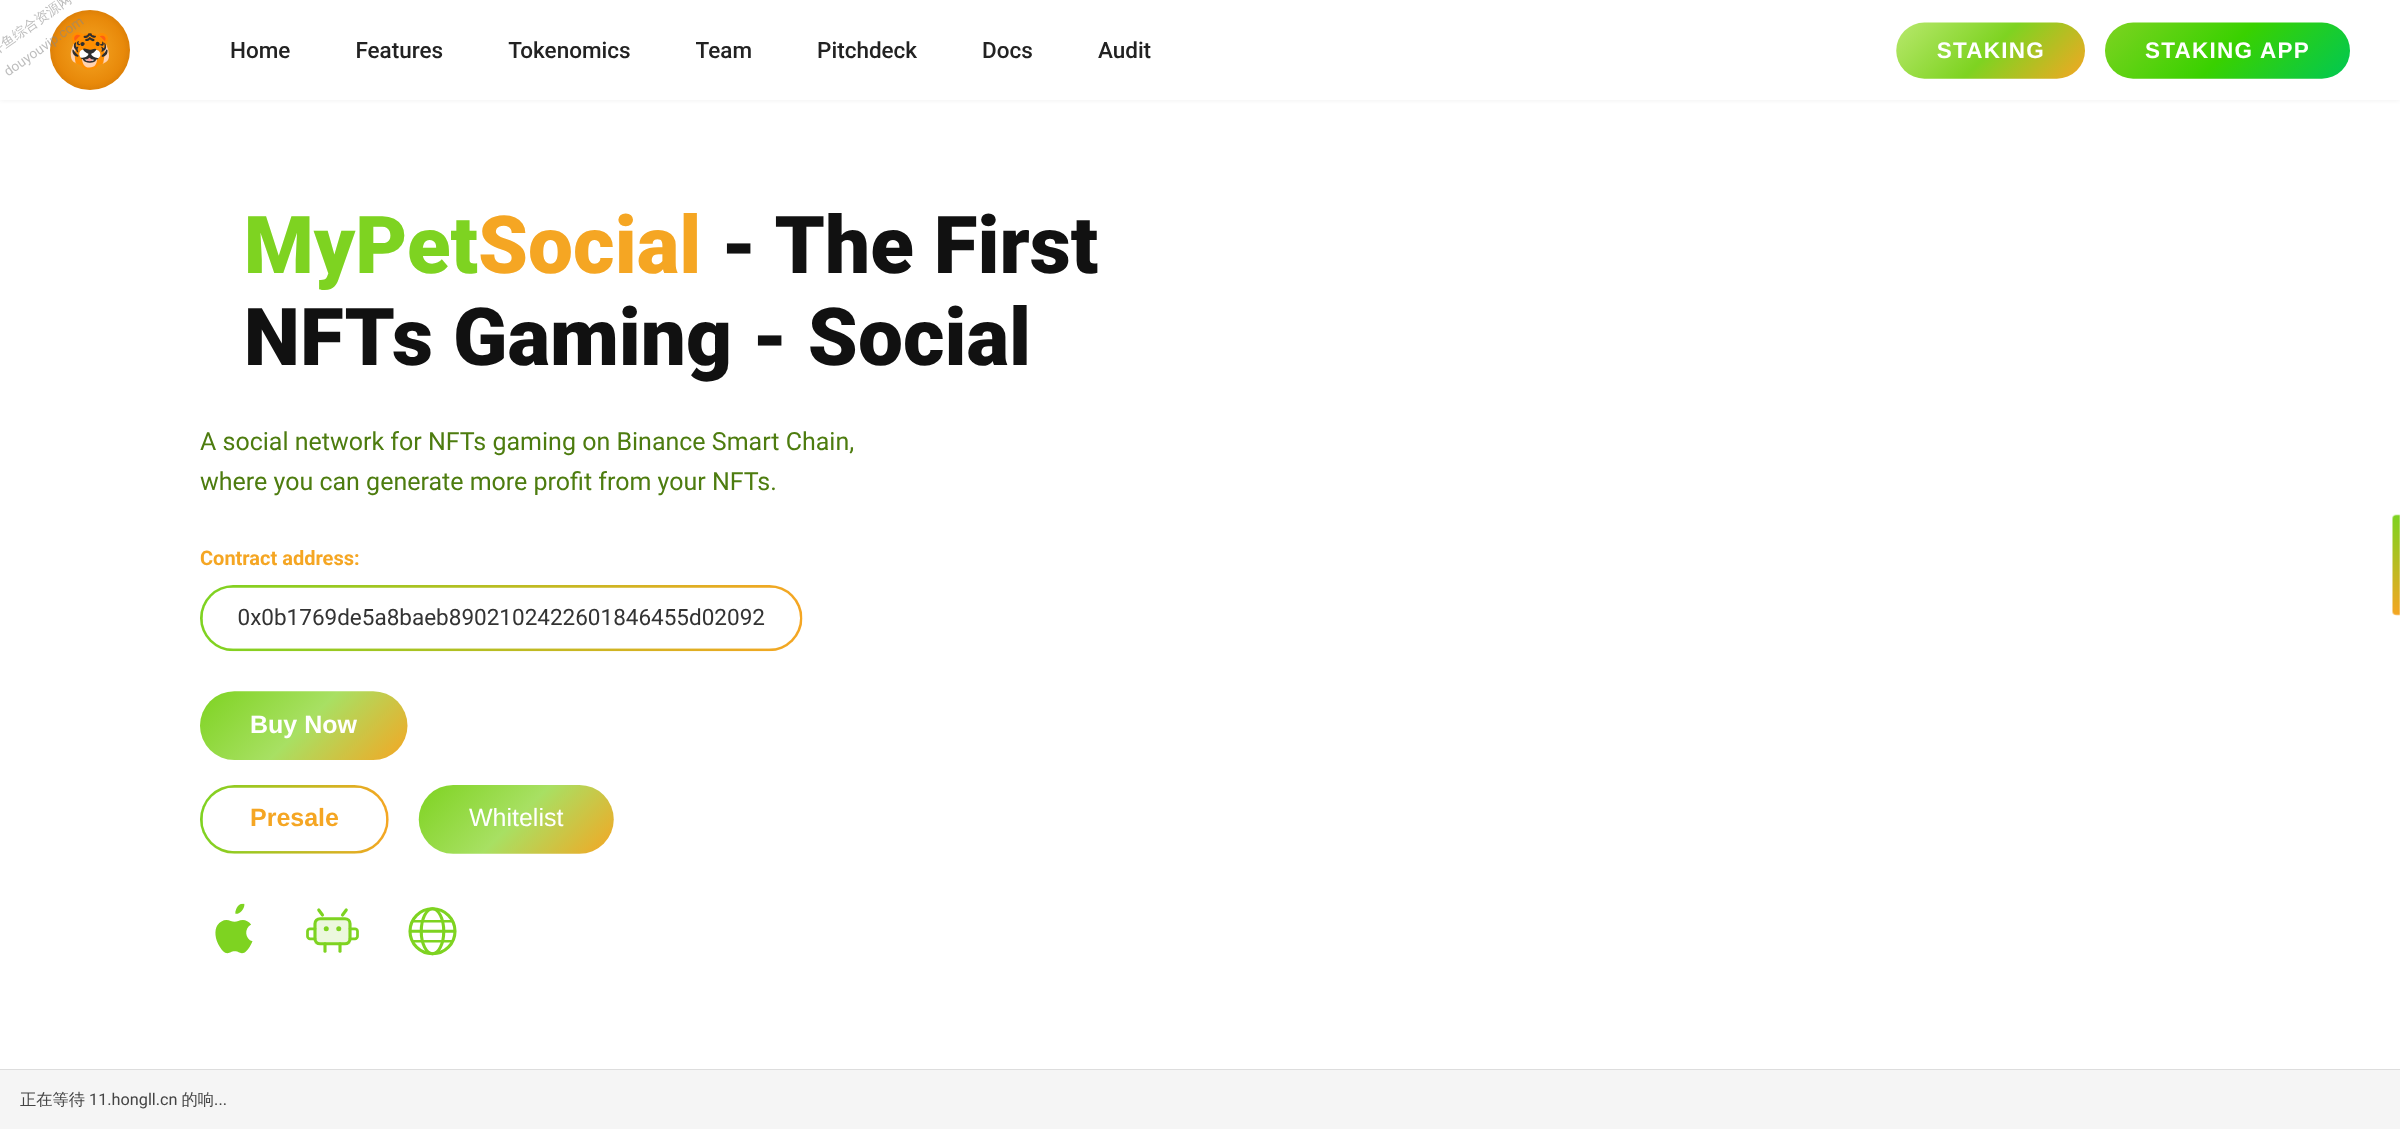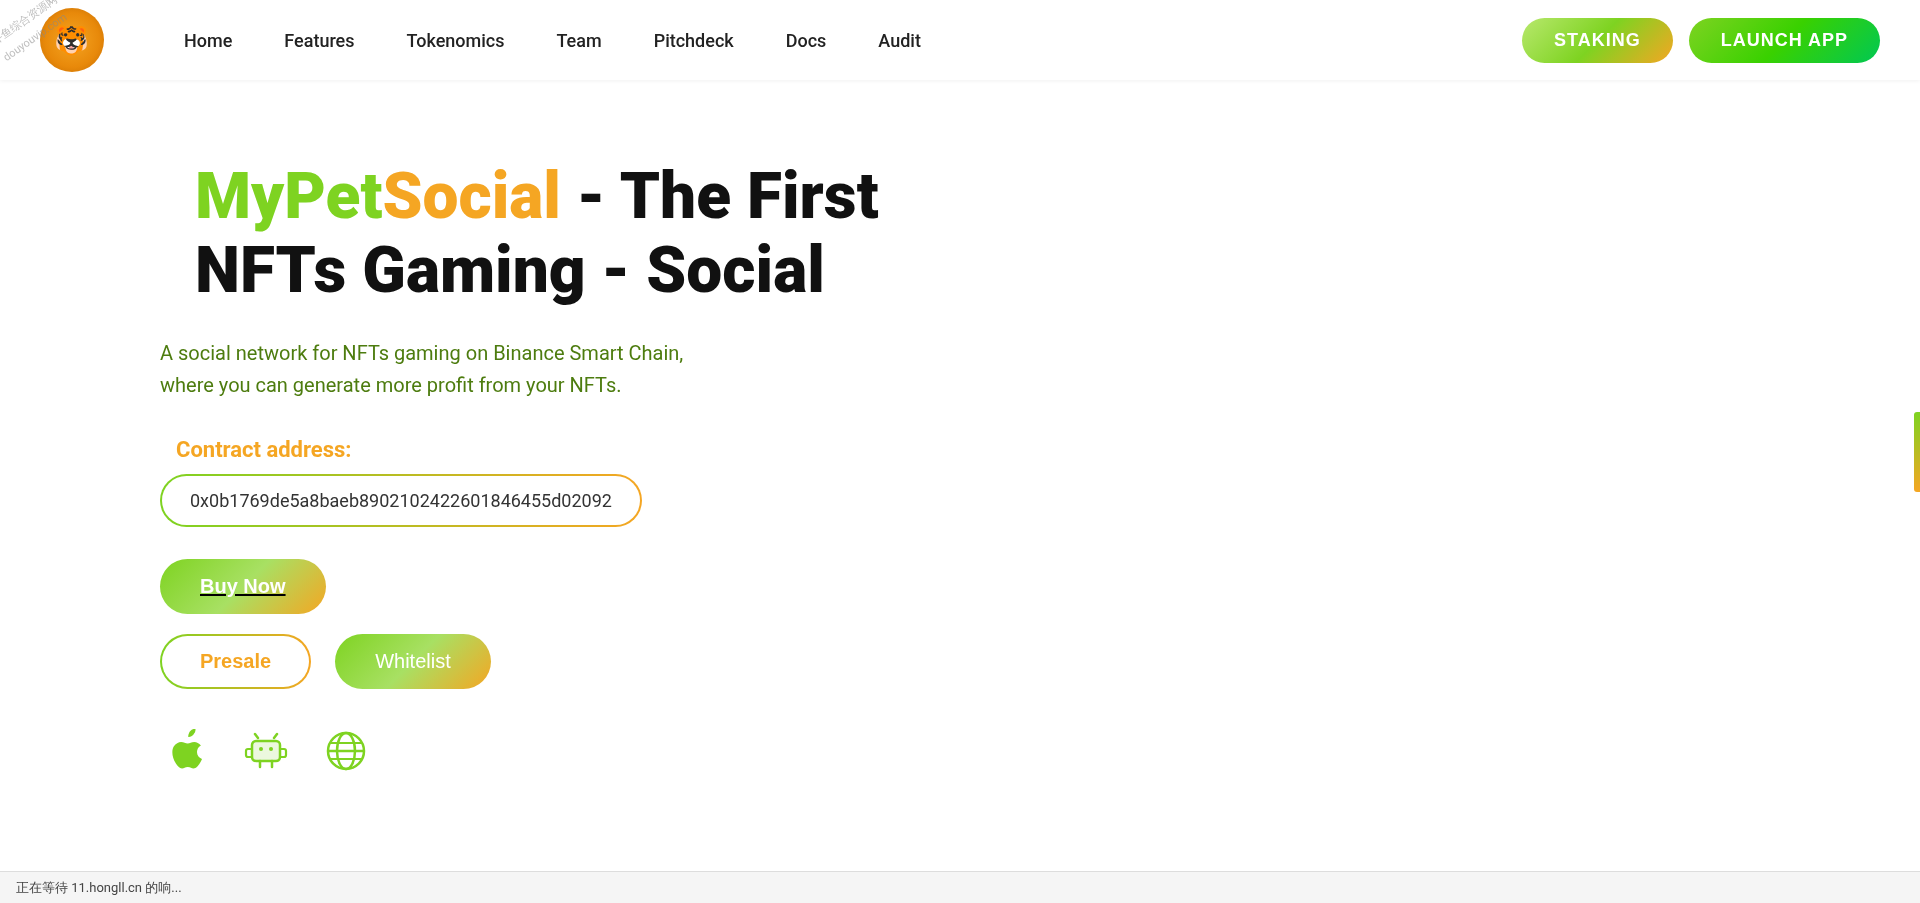--- a/index.html
+++ b/index.html
@@ -117,25 +117,24 @@
 
     .hero-subtitle {
       font-size: 20px;
       color: #4d7c0f;
       line-height: 1.6;
       margin-bottom: 36px;
       max-width: 600px;
     }
 
     .contract-label {
-      font-size: 22px;
+      font-size: 16px;
       font-weight: 700;
       color: #f5a623;
       margin-bottom: 12px;
-      margin-left: 16px;
     }
 
     .contract-box {
       display: inline-flex;
       align-items: center;
       border: 2px solid;
       border-image: linear-gradient(to right, #7ed321, #f5a623) 1;
       border-radius: 30px;
       padding: 14px 28px;
       font-size: 18px;
@@ -147,21 +146,20 @@
       background: linear-gradient(white, white) padding-box,
                   linear-gradient(to right, #7ed321, #f5a623) border-box;
     }
 
     
     .buttons-row {
       display: flex;
       gap: 32px;
       align-items: center;
       margin-bottom: 20px;
-      text-decoration: underline;
     }
 
     .btn-buy-now {
       padding: 16px 40px;
       border-radius: 30px;
       background: linear-gradient(135deg, #7ed321 0%, #a8e063 50%, #f5a623 100%);
       border: none;
       font-size: 20px;
       font-weight: 700;
       color: #fff;
@@ -239,21 +237,21 @@
       background: linear-gradient(to bottom, #7ed321, #f5a623);
       border-radius: 3px 0 0 3px;
     }
 
     
     .status-bar {
       position: fixed;
       bottom: 0;
       left: 0;
       right: 0;
-      height: 32px;
+      height: 48px;
       background: #f5f5f5;
       border-top: 1px solid #ddd;
       display: flex;
       align-items: center;
       padding: 0 16px;
       font-size: 13px;
       color: #444;
     }
 
     
@@ -301,21 +299,21 @@
     <a class="nav-link">Features</a>
     <a class="nav-link">Tokenomics</a>
     <a class="nav-link">Team</a>
     <a class="nav-link">Pitchdeck</a>
     <a class="nav-link">Docs</a>
     <a class="nav-link">Audit</a>
   </div>
 
   <div class="nav-actions">
     <button class="btn-staking">STAKING</button>
-    <button class="btn-launch">LAUNCH APP</button>
+    <button class="btn-launch">STAKING APP</button>
   </div>
 </nav>
 
 <section class="hero">
   <h1 class="hero-title">
     <span class="green">MyPet</span><span class="orange">Social</span><span> - The First<br>NFTs Gaming - Social</span>
   </h1>
 
   <p class="hero-subtitle">
     A social network for NFTs gaming on Binance Smart Chain,<br>

